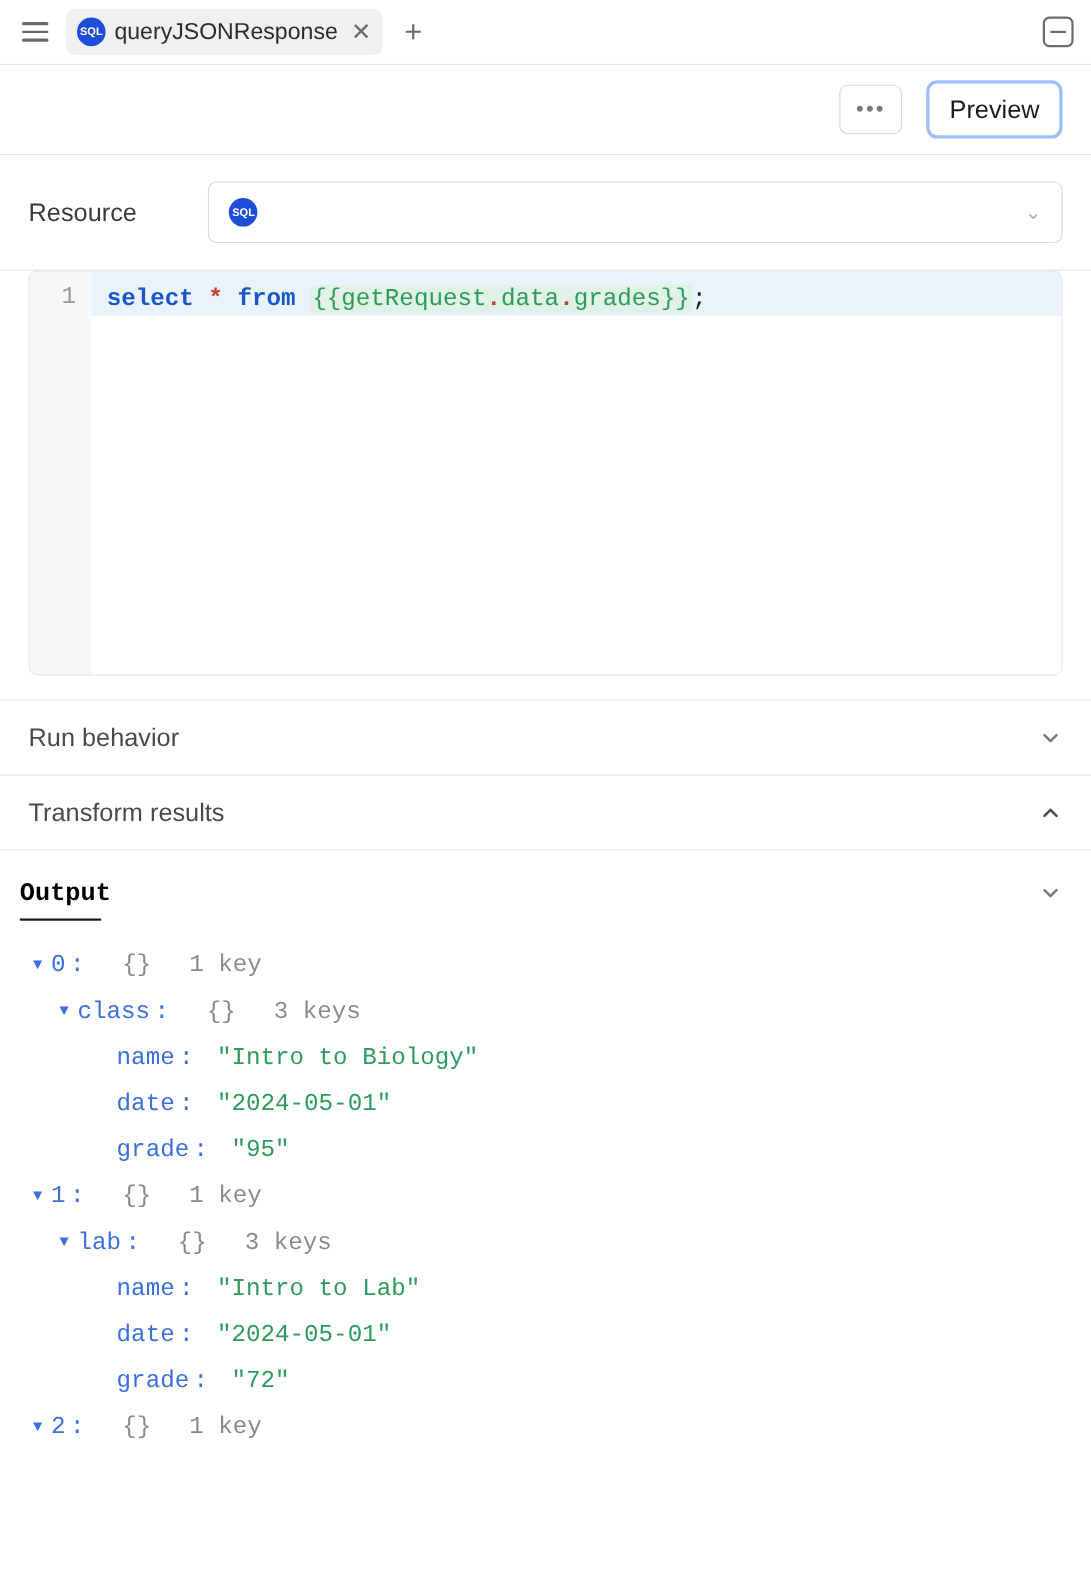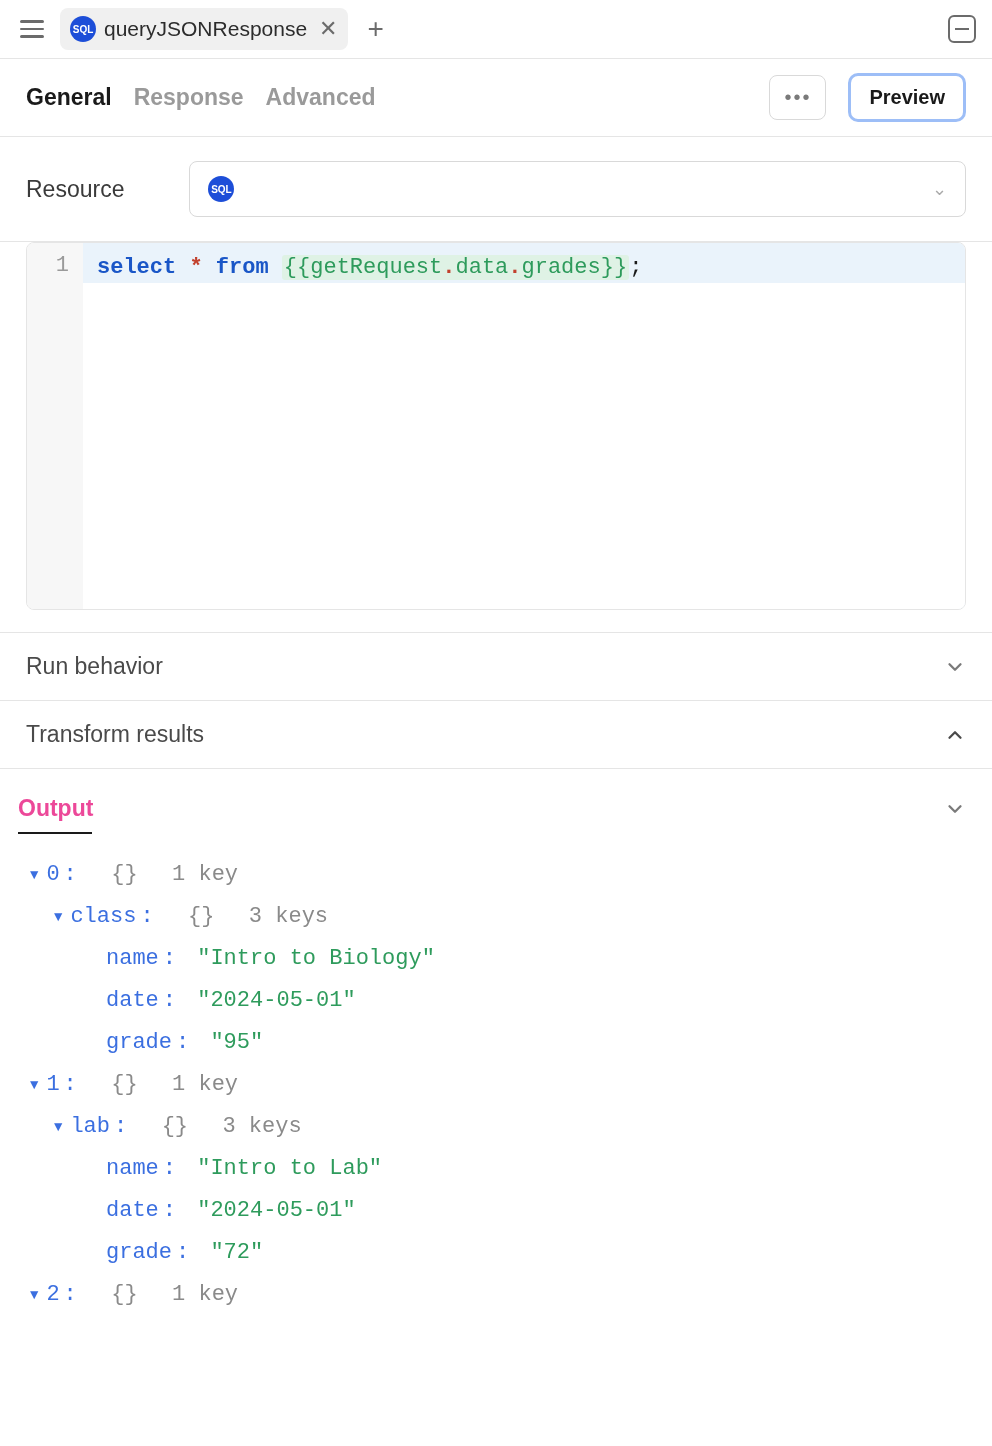--- a/index.html
+++ b/index.html
@@ -14,21 +14,21 @@
 .plus-btn { font-size: 28px; color: #6b6b6b; cursor: pointer; padding: 0 8px; }
 .spacer { flex: 1; }
 .collapse-icon { width: 28px; height: 28px; border: 2.5px solid #6b6b6b; border-radius: 6px; display: flex; align-items: center; justify-content: center; cursor: pointer; }
 .collapse-icon span { width: 14px; height: 2.5px; background: #6b6b6b; }
 
 .subbar { display: flex; align-items: center; padding: 14px 26px; gap: 22px; border-bottom: 1px solid #e5e5e5; }
 .subtabs { display: flex; gap: 22px; }
 .subtab { font-size: 23px; font-weight: 700; color: #9a9a9a; cursor: pointer; }
 .subtab.active { color: #1a1a1a; }
 .more-btn { border: 1px solid #d9d9d9; border-radius: 8px; padding: 10px 14px; cursor: pointer; color: #7a7a7a; font-size: 20px; letter-spacing: 2px; }
-.preview-btn { border: 3px solid #9dbef7; border-radius: 10px; padding: 10px 18px; cursor: pointer; font-size: 20px; font-weight: 700; color: #1a1a1a; background: #fff; }
+.preview-btn { border: 3px solid #9dbef7; border-radius: 10px; padding: 10px 18px; cursor: pointer; font-size: 23px; font-weight: 400; color: #1a1a1a; background: #fff; }
 .run-btn { background: #4380f0; border: none; border-radius: 8px; padding: 12px 20px; cursor: pointer; font-size: 23px; font-weight: 700; color: #fff; display: flex; align-items: center; gap: 10px; }
 .run-shortcut { opacity: 0.85; font-weight: 400; display: flex; align-items: center; gap: 2px; }
 
 .resource-row { display: flex; align-items: center; padding: 24px 26px; gap: 65px; border-bottom: 1px solid #e5e5e5; }
 .resource-label { font-size: 23px; font-weight: 500; color: #3a3a3a; }
 .resource-select { flex: 1; border: 1px solid #d9d9d9; border-radius: 8px; padding: 14px 18px; display: flex; align-items: center; gap: 14px; cursor: pointer; }
 .resource-select .title { font-size: 23px; font-weight: 600; }
 .resource-select .chev { margin-left: auto; color: #aaa; font-size: 18px; }
 
 .editor-wrap { padding: 0 26px 22px 26px; margin-top: 0; }
@@ -40,21 +40,21 @@
 .star { color: #c2412e; font-weight: 700; }
 .tmpl { color: #2e9b5c; }
 .tmpl-bg { background: #dff2e5; border-radius: 3px; padding: 0 2px; }
 .tmpl-obj { color: #2e9b5c; }
 .dot { color: #c2412e; font-weight: 700; }
 
 .section-row { display: flex; align-items: center; padding: 20px 26px; border-top: 1px solid #e5e5e5; cursor: pointer; }
 .section-row .lbl { font-size: 23px; font-weight: 500; color: #4a4a4a; }
 .section-row .chev { margin-left: auto; color: #7a7a7a; }
 .section-row.output { padding: 26px 26px 10px 18px; }
-.section-row.output .lbl { font-weight: 700; color: #ec4899; }
+.section-row.output .lbl { font-weight: 700; color: #000000; font-family: Liberation Mono, monospace; }
 .output-underline { height: 2px; background: #1a1a1a; width: 74px; margin-left: 18px; margin-bottom: 14px; }
 
 .json-viewer { padding: 6px 26px 20px 30px; font-family: "SFMono-Regular", Consolas, "Liberation Mono", Menlo, monospace; font-size: 22px; line-height: 42px; }
 .json-row { display: flex; align-items: center; gap: 4px; white-space: pre; }
 .caret { color: #3b6fe0; font-size: 14px; margin-right: 4px; }
 .jkey { color: #3b6fe0; }
 .jcolon { color: #3b6fe0; }
 .jbraces { color: #8a8a8a; }
 .jmeta { color: #8a8a8a; }
 .jstr { color: #2e9b5c; }
@@ -77,25 +77,20 @@
     <span class="tab-close">✕</span>
   </div>
   <div class="plus-btn">+</div>
   <div class="spacer"></div>
   <div class="collapse-icon">
       <span></span>
     </div>
 </div>
 
 <div class="subbar">
-  <div class="subtabs">
-    <div class="subtab active">General</div>
-    <div class="subtab">Response</div>
-    <div class="subtab">Advanced</div>
-  </div>
   <div class="spacer"></div>
   <div class="more-btn">•••</div>
   <div class="preview-btn">Preview</div>
 </div>
 
 <div class="resource-row">
   <div class="resource-label">Resource</div>
   <div class="resource-select">
     <div class="sql-badge">SQL</div>
     <span class="chev">⌄</span>

